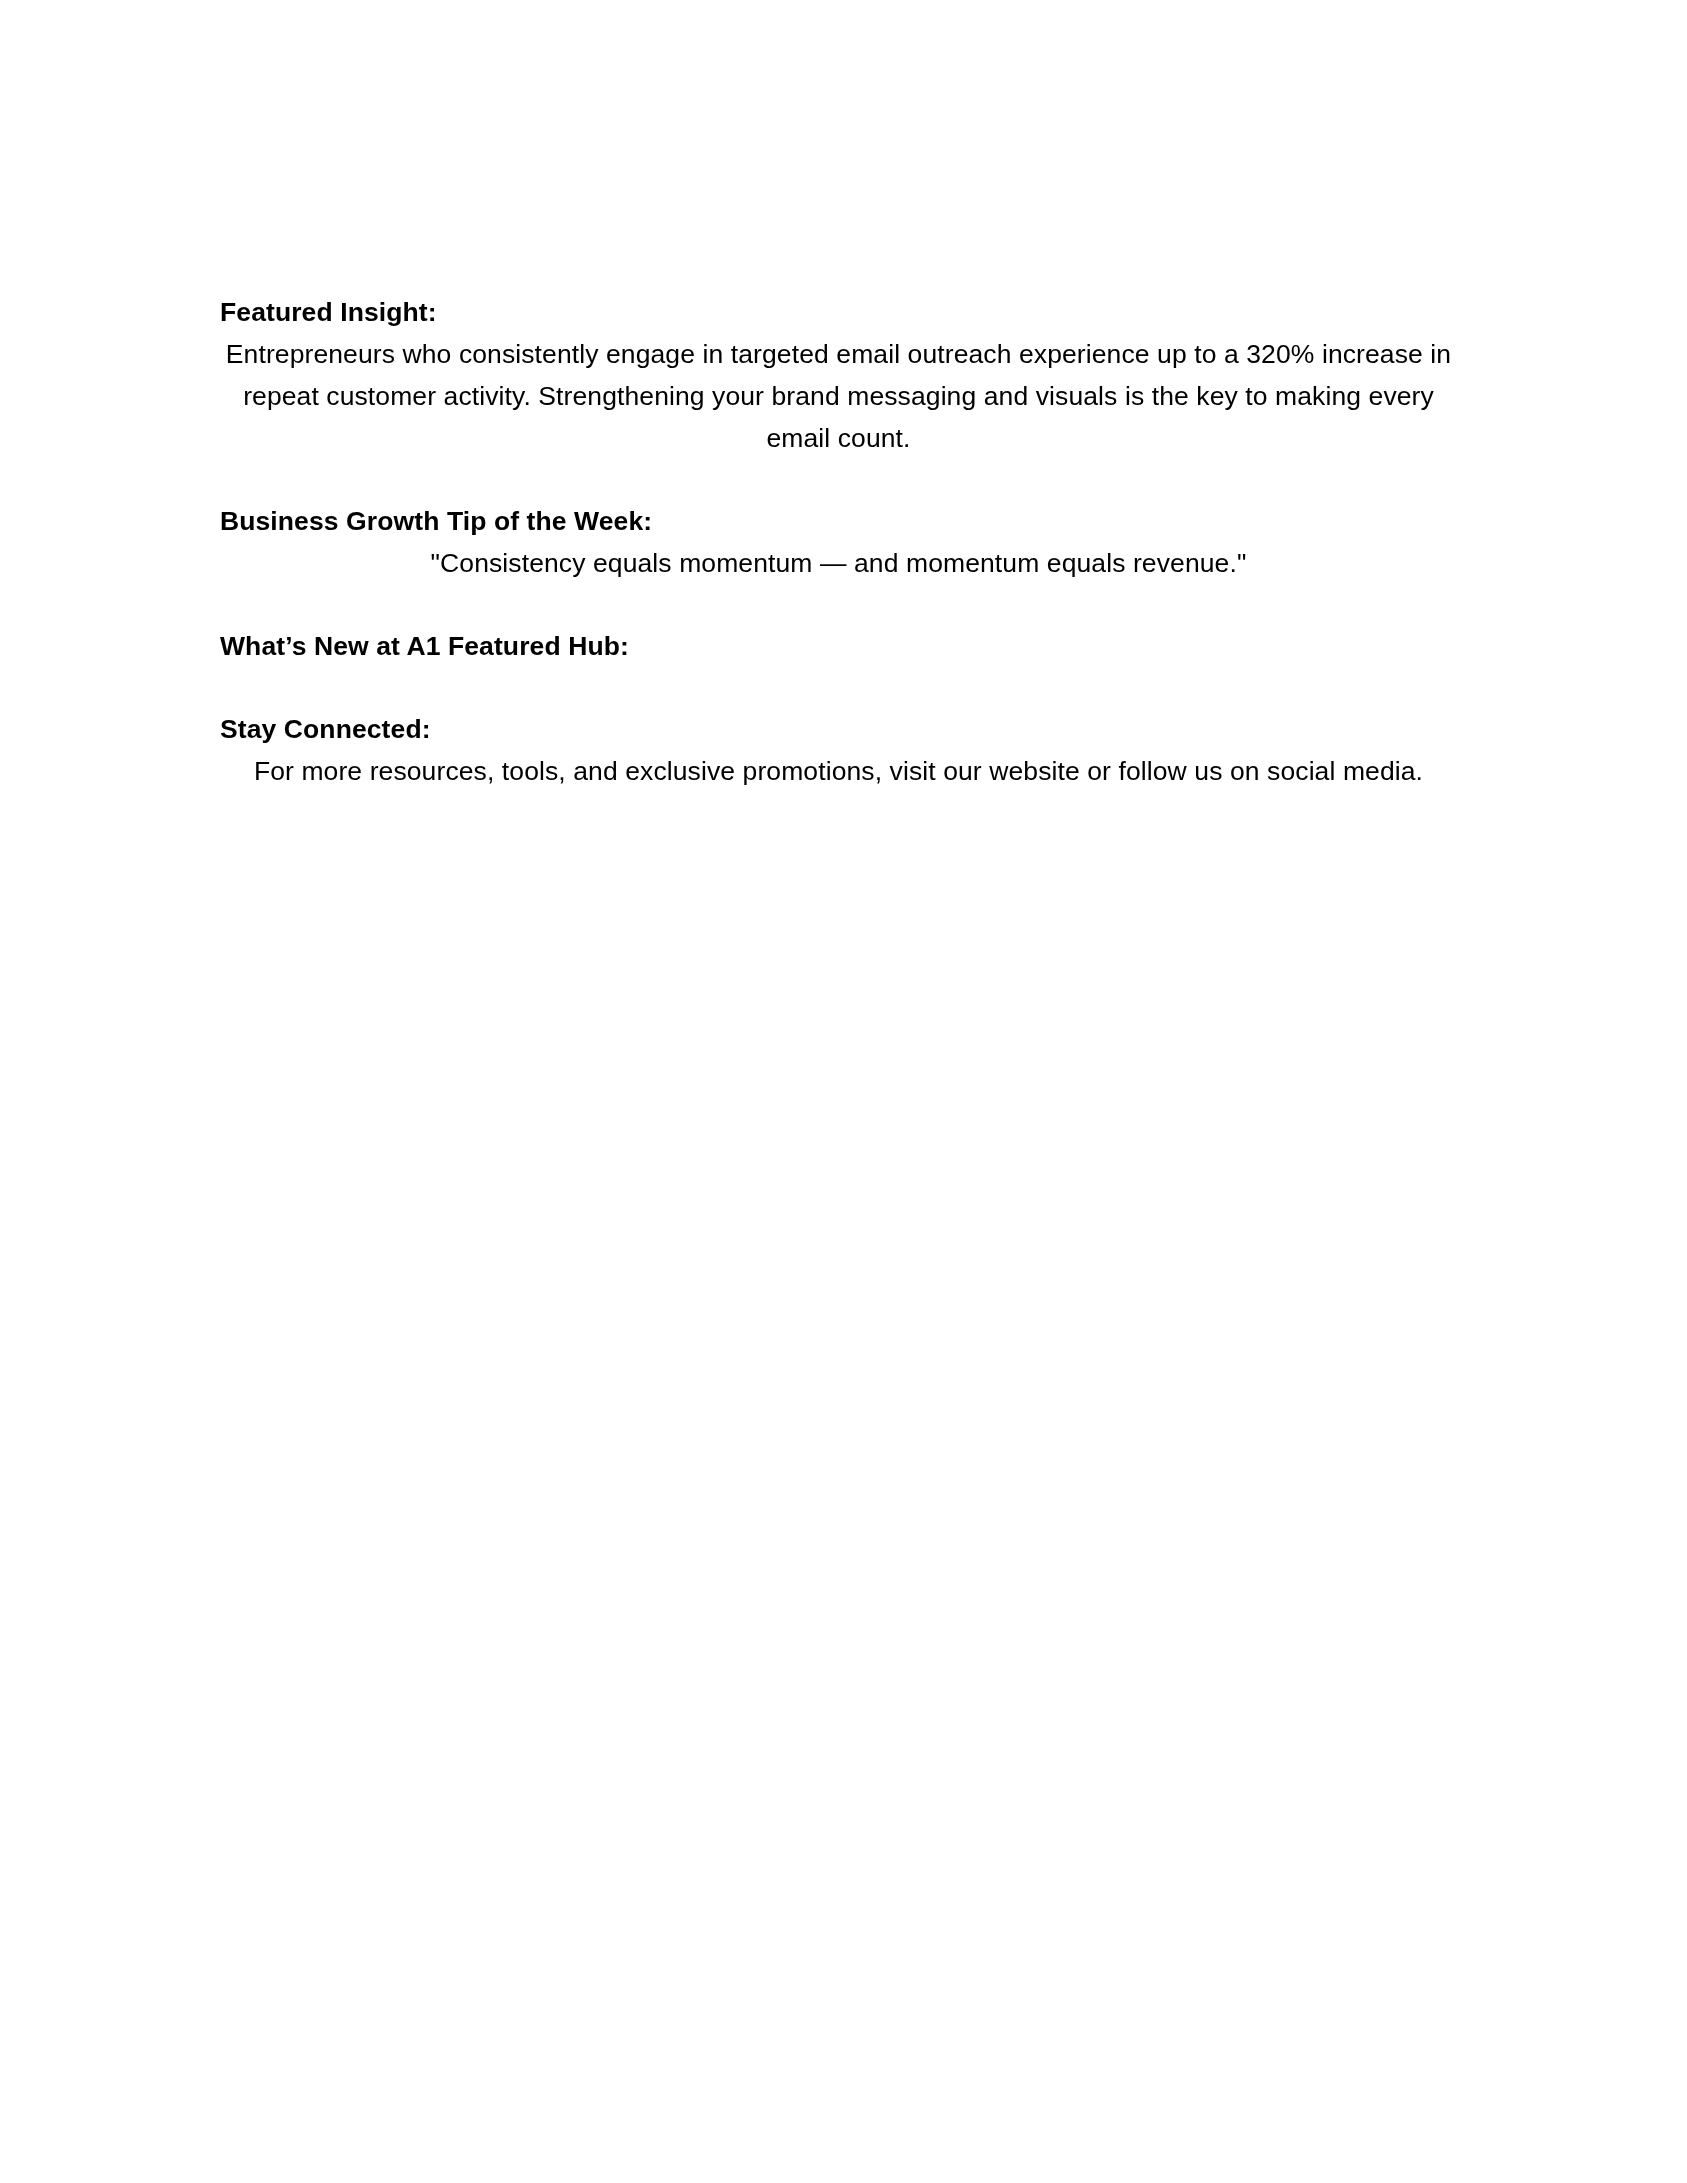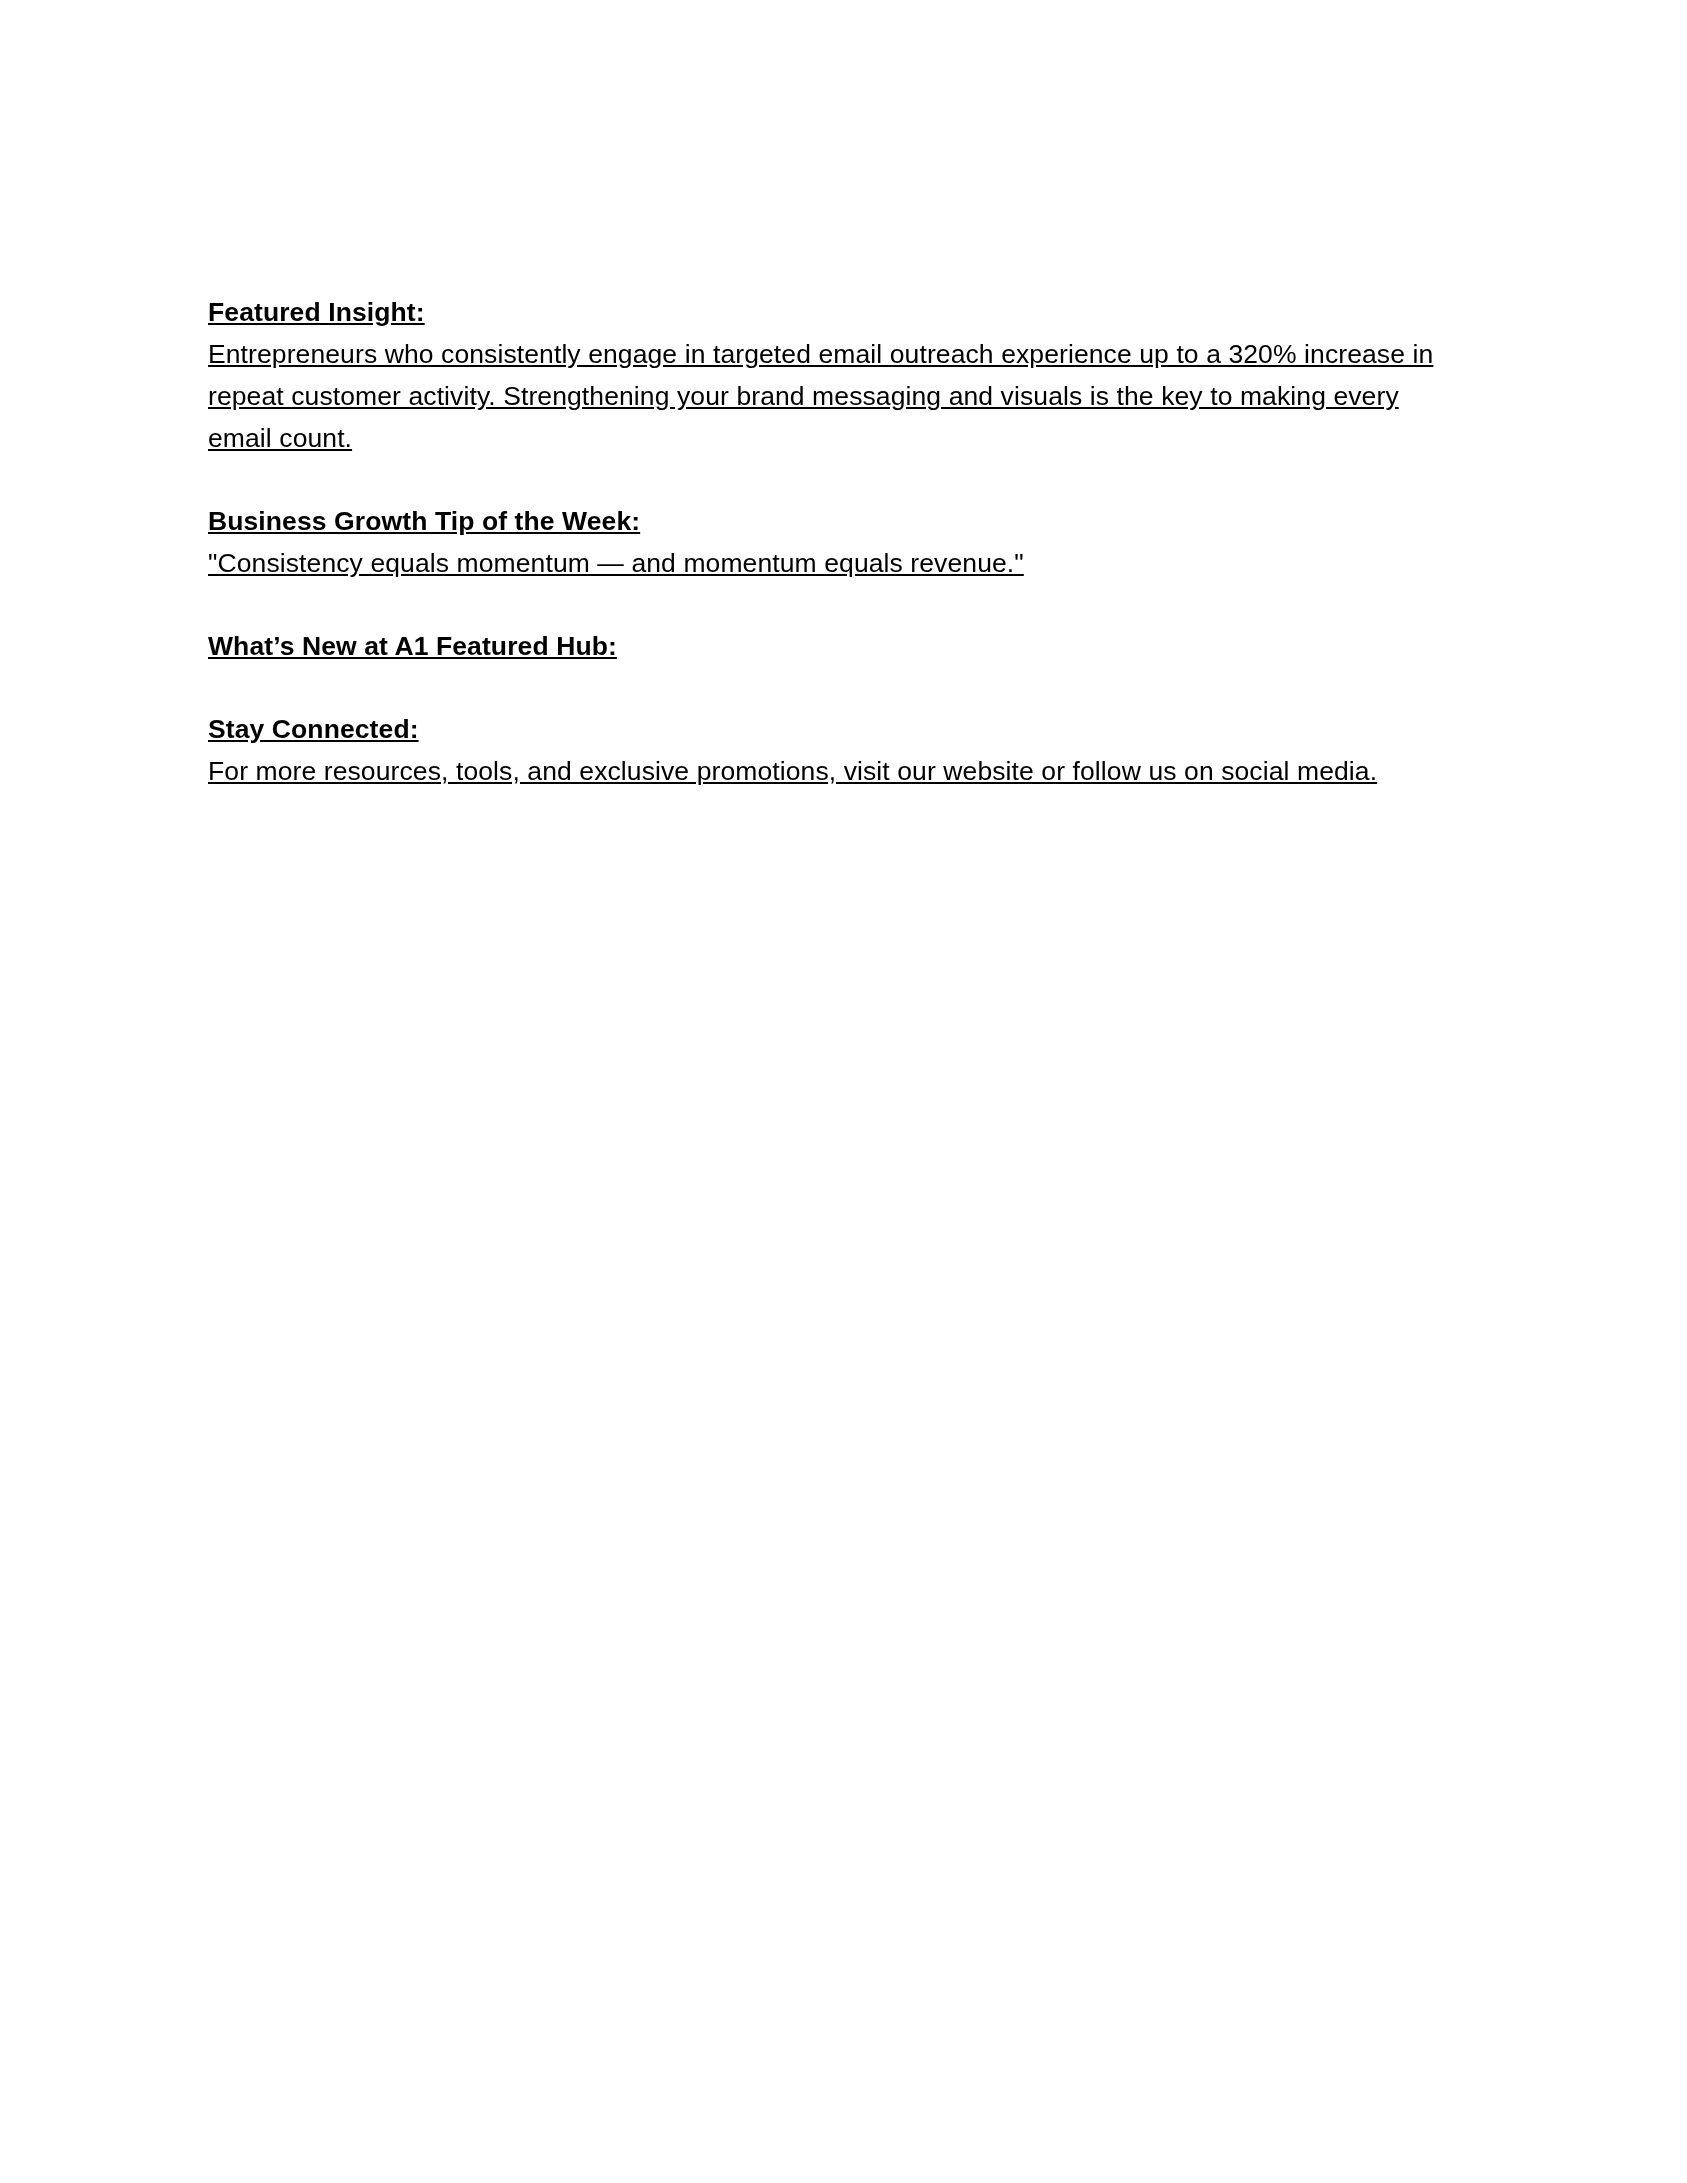--- a/index.html
+++ b/index.html
@@ -19,24 +19,23 @@
   .page {
     position: relative;
     width: 1687px;
     height: 2183px;
     background: #ffffff;
     box-sizing: border-box;
   }
 
   .doc-body {
     position: absolute;
-    left: 208px;
+    left: 220px;
     top: 291px;
     width: 1237px;
-    text-decoration: underline;
   }
 
   .section {
     margin: 0 0 41px 0;
   }
 
   .section:last-child {
     margin-bottom: 0;
   }
 
@@ -49,21 +48,21 @@
     color: #000000;
   }
 
   .section-paragraph {
     font-size: 26.5px;
     line-height: 42px;
     font-weight: normal;
     letter-spacing: 0.1px;
     margin: 0;
     color: #000000;
-    text-align: left;
+    text-align: center;
   }
 </style>
 </head>
 <body>
 
 <div class="page">
   <div class="doc-body">
 
     <div class="section">
       <p class="section-heading">Featured Insight:</p>

